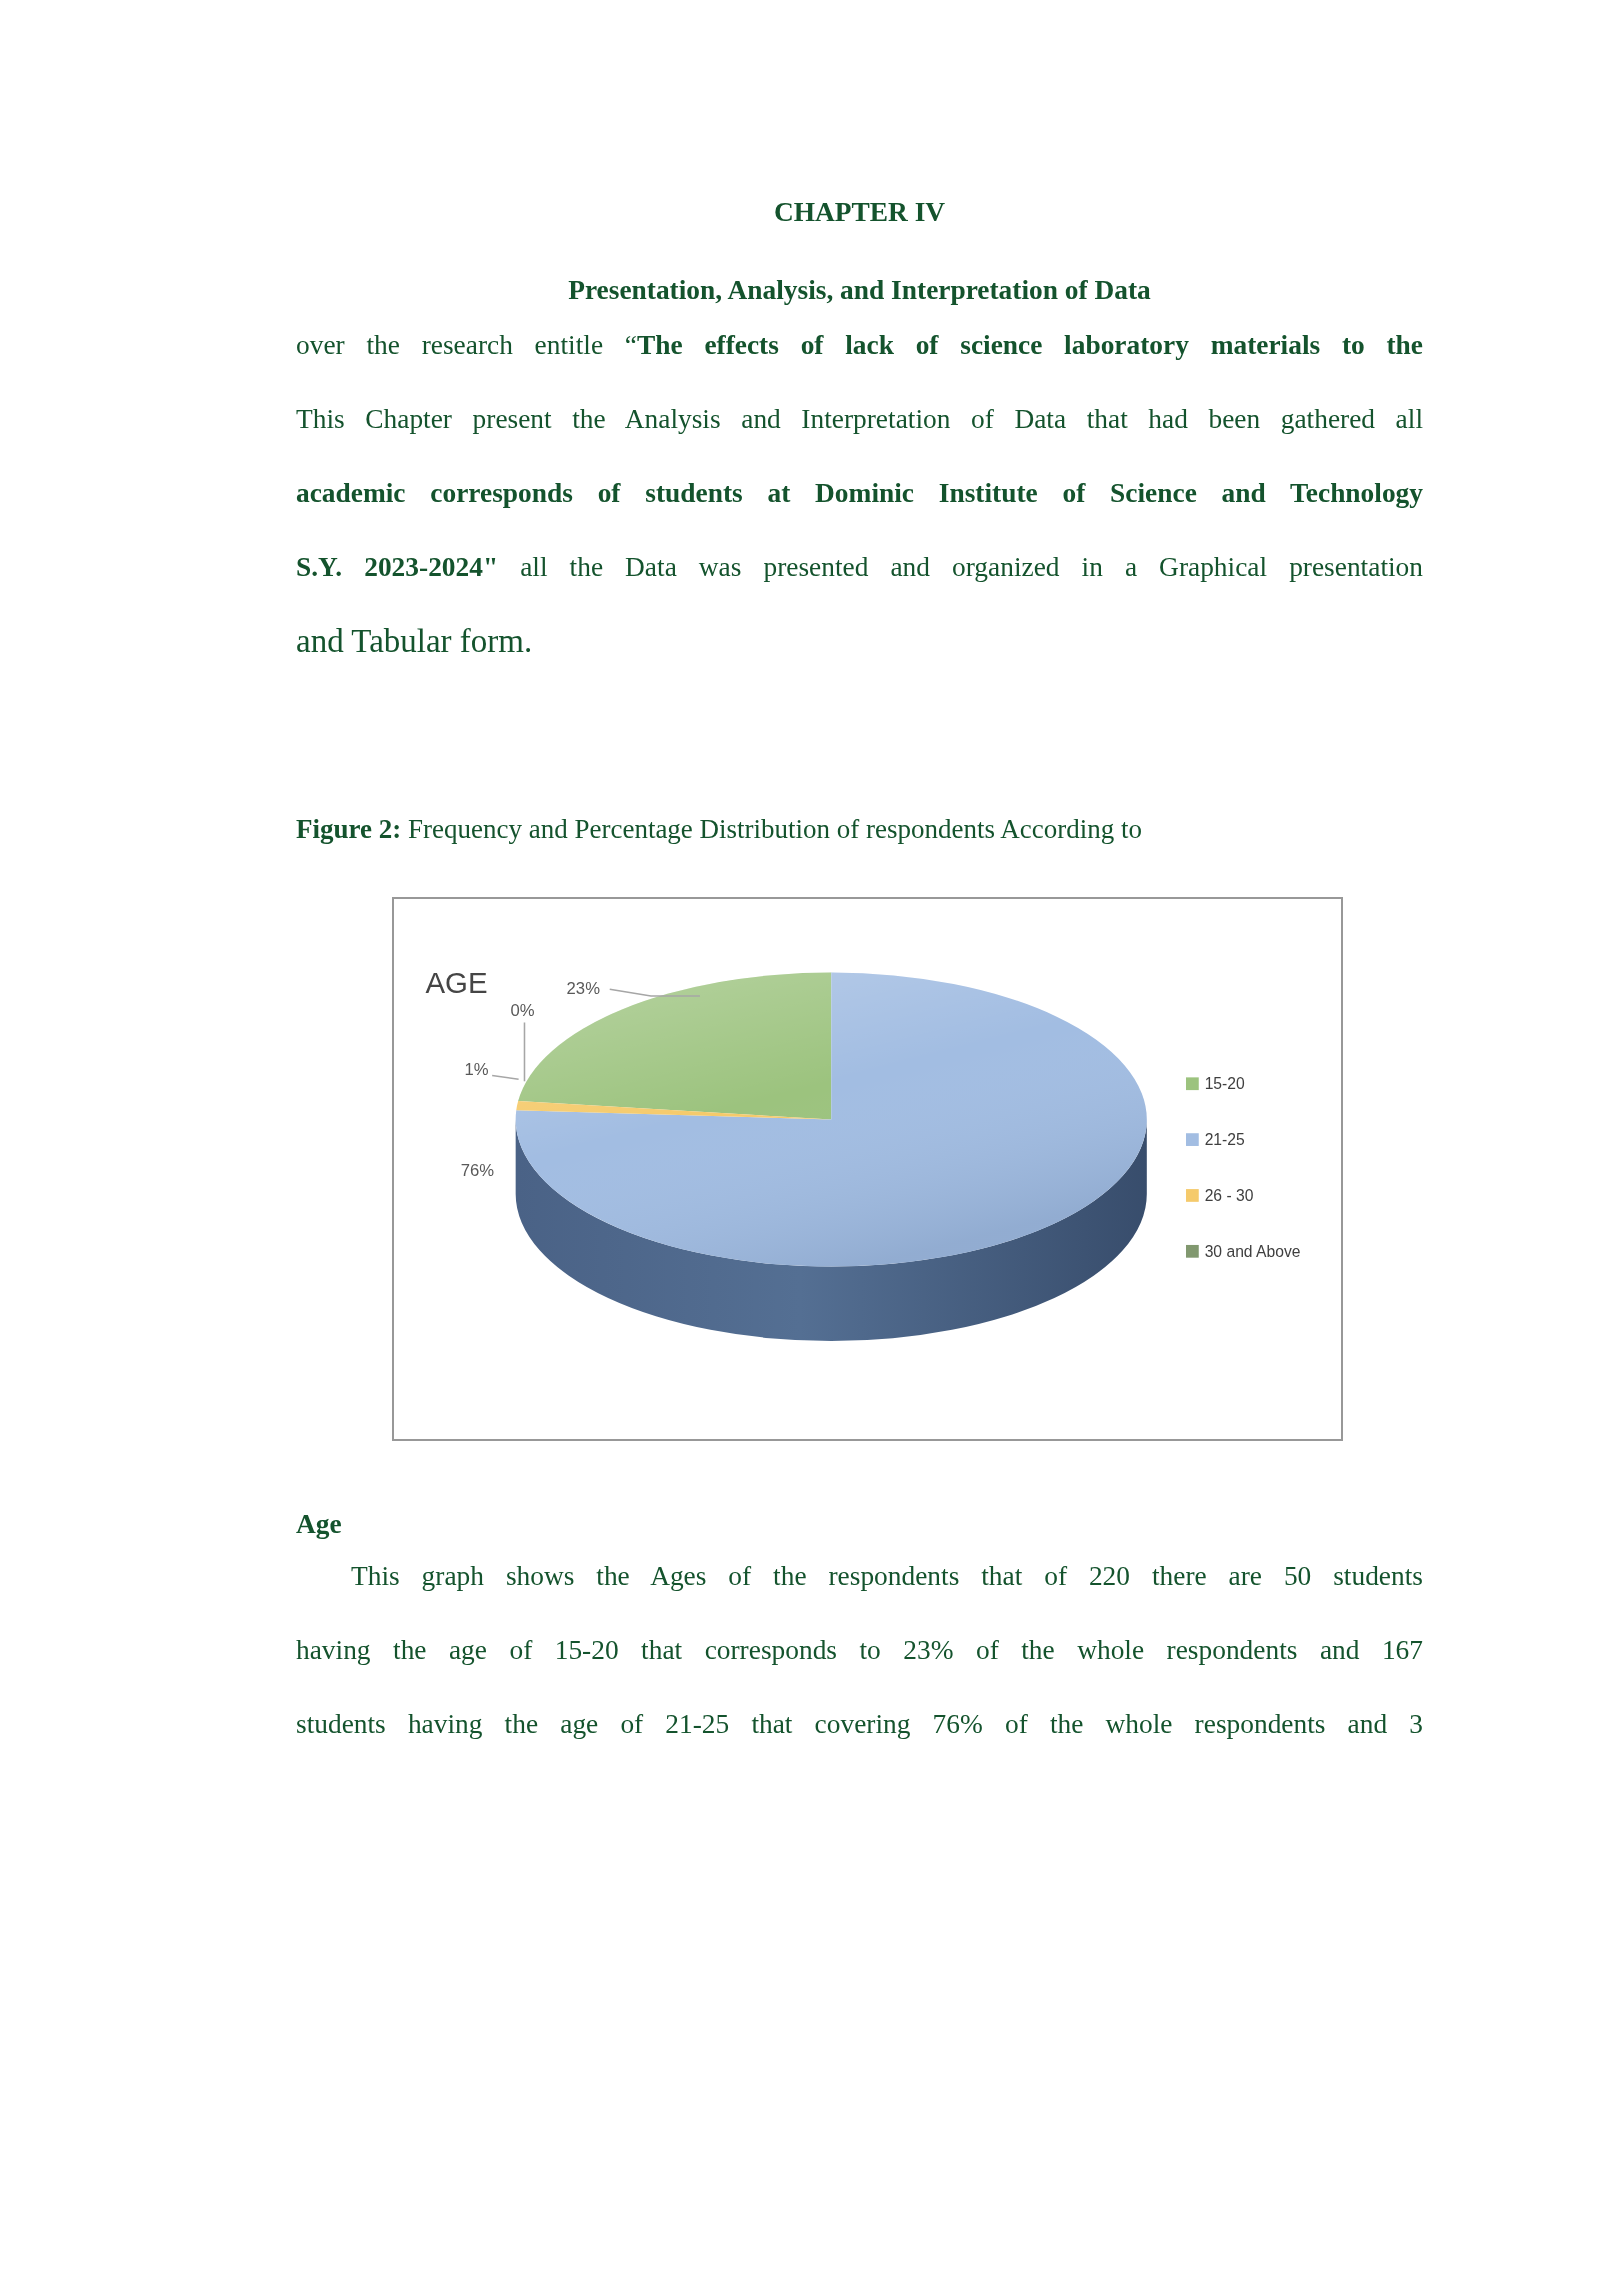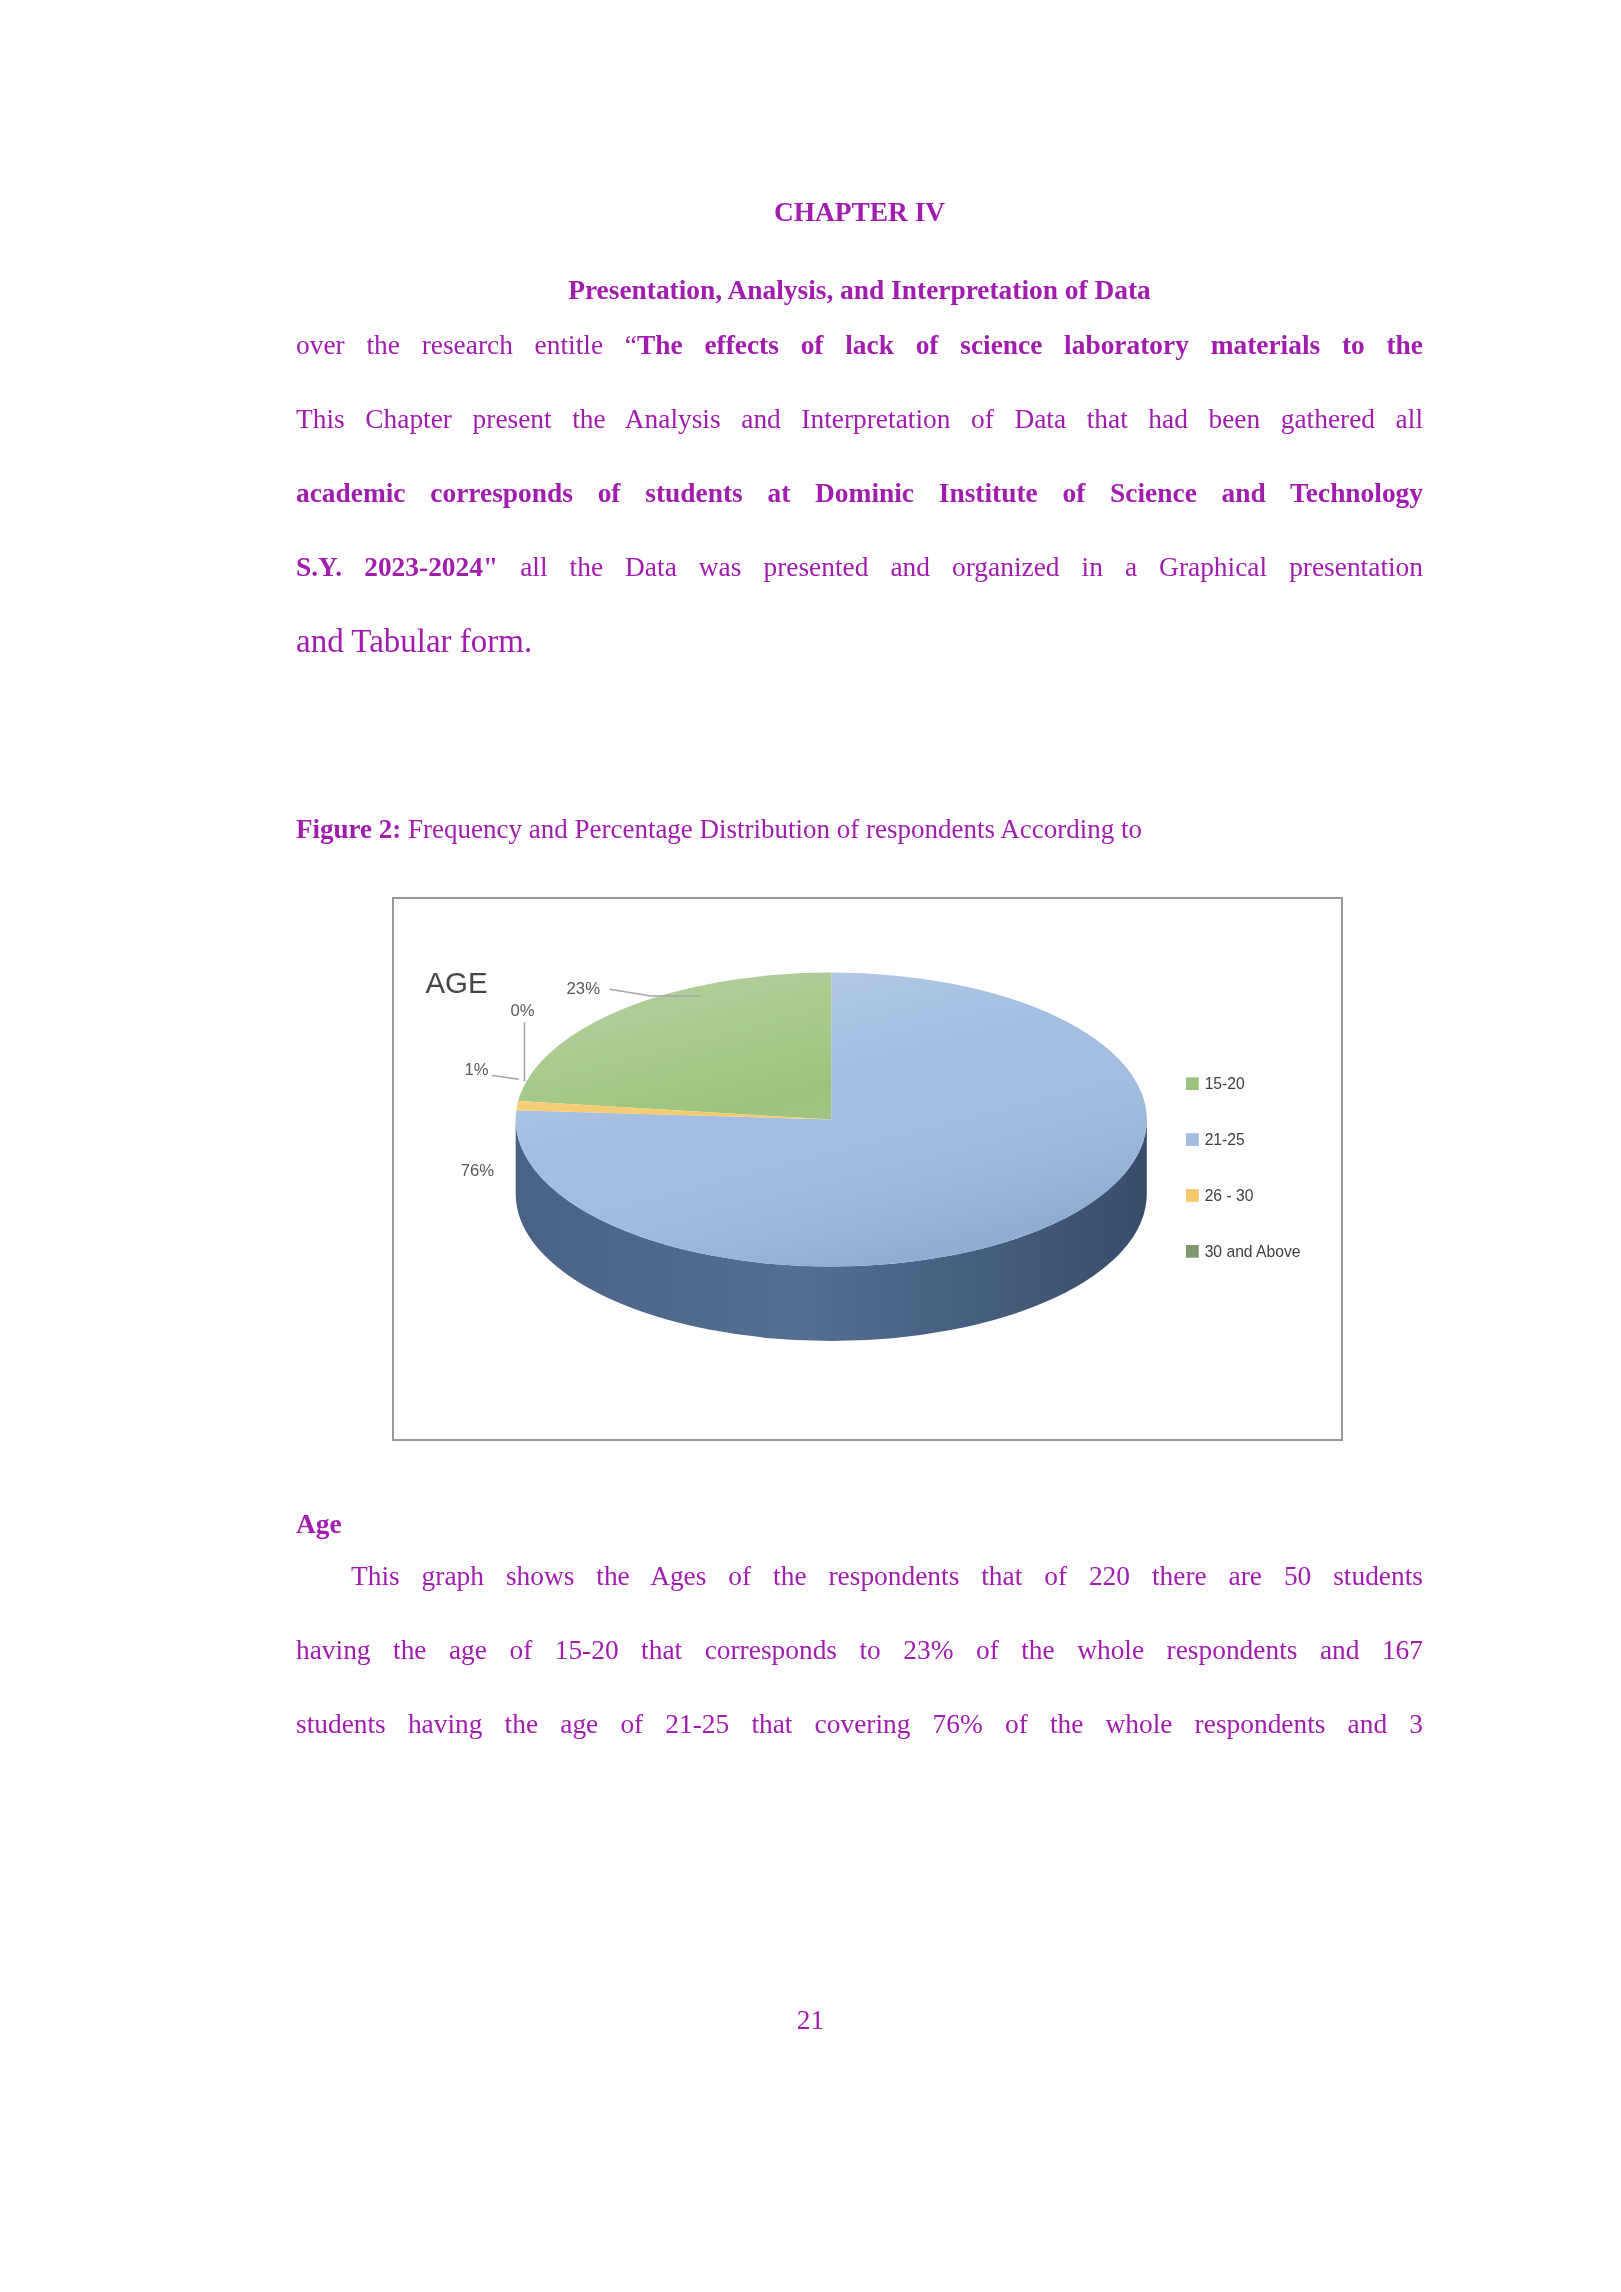--- a/index.html
+++ b/index.html
@@ -1,21 +1,21 @@
 <!DOCTYPE html>
 <html><head>
 <meta charset="utf-8">
 <style>
   html,body{margin:0;padding:0;background:#e8e8e8;}
   .page{
     position:relative;
     width:1621px;height:2293px;
     background:#ffffff;
     font-family:"Liberation Serif", serif;
-    color:#a21caf;
+    color:#14532d;
     overflow:hidden;
     margin:0 auto;
   }
   .abs{position:absolute;}
   .content{left:296px;width:1127px;}
   .center{text-align:center;}
   .b{font-weight:bold;}
   .line{
     font-size:33px;
     height:74px;
@@ -115,18 +115,15 @@
 
   <div class="abs content h" style="top:1505px;">
     <span>Age</span>
   </div>
   <div class="abs content" style="top:1539px;">
     <div class="jline" style="padding-left:55px;"><span>This graph shows the Ages of the respondents that of 220 there are 50 students</span></div>
     <div class="jline"><span>having the age of 15-20 that corresponds to 23% of the whole respondents and 167</span></div>
     <div class="jline"><span>students having the age of 21-25 that covering 76% of the whole respondents and 3</span></div>
   </div>
 
-  <div class="abs pagenum" style="top:2001px;">
-    <span>21</span>
-  </div>
 
 </div>
 
 
 </body></html>

